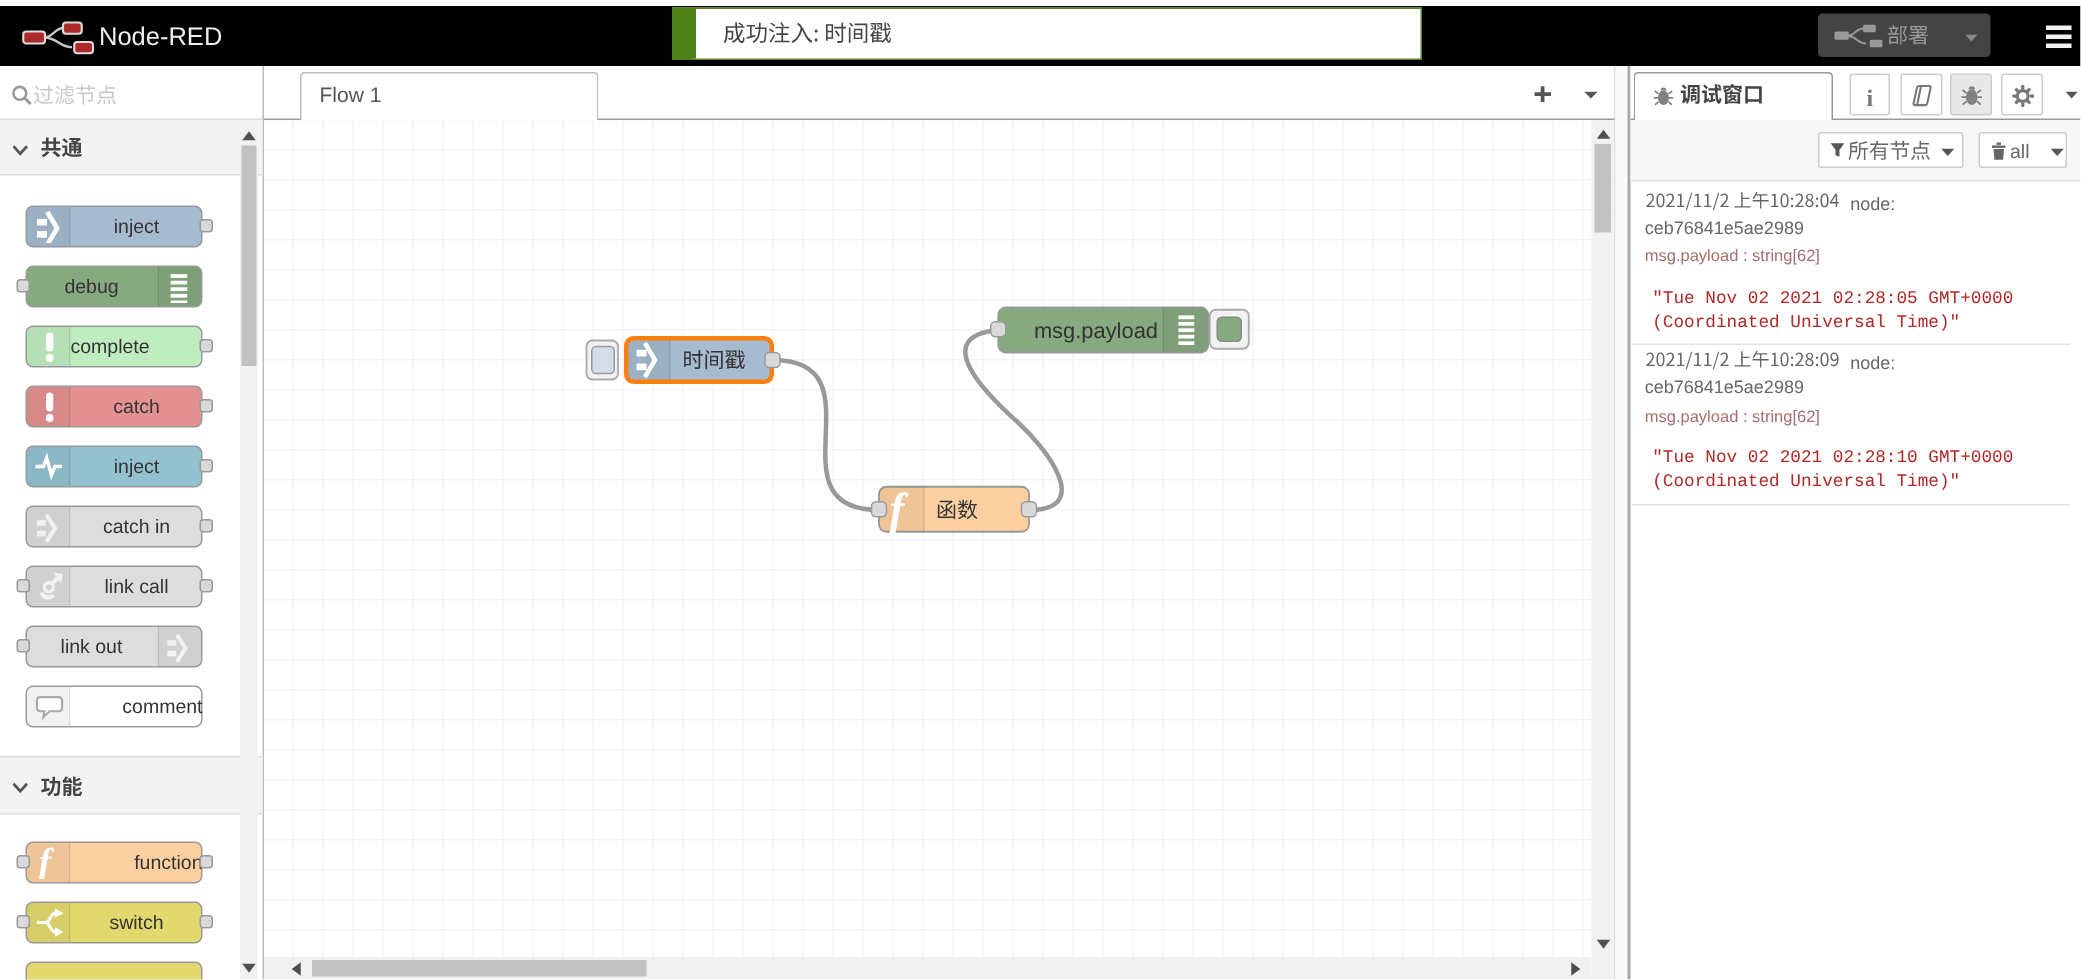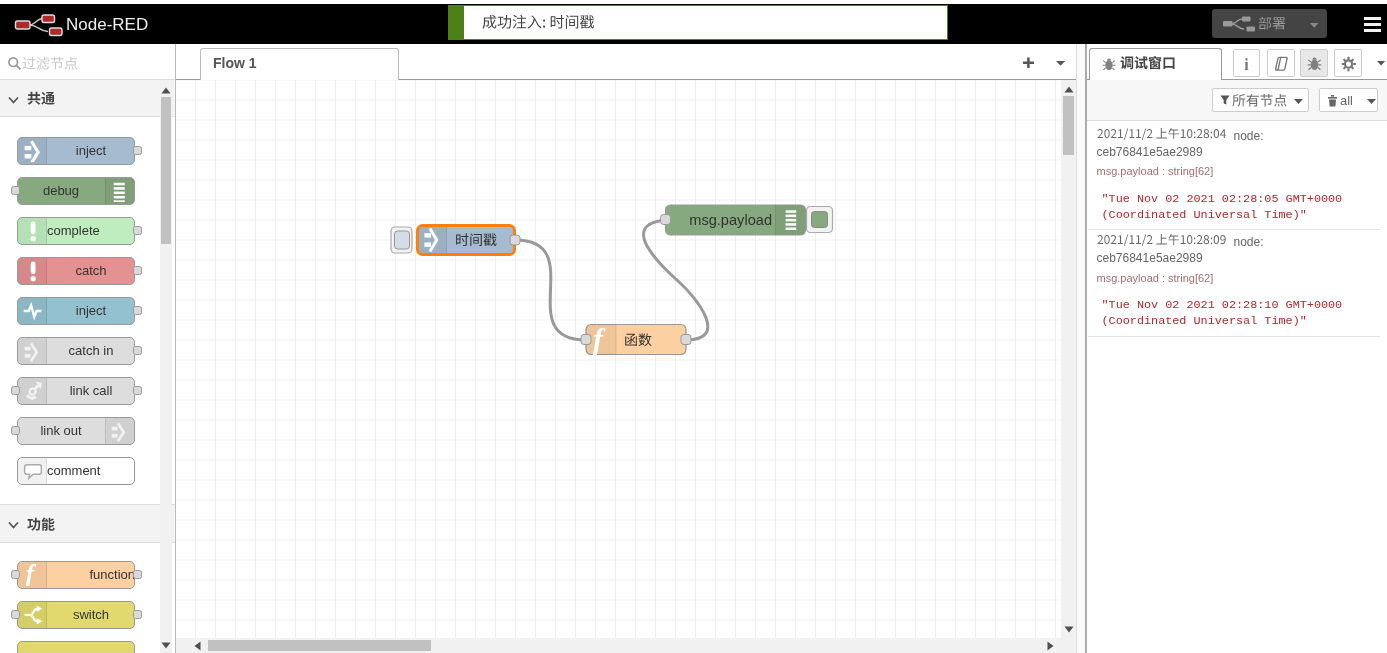--- a/index.html
+++ b/index.html
@@ -156,21 +156,21 @@
     </g>
   </svg>
 <div class="abs" style="left:17px;top:416.5px;width:88px;height:28px;line-height:28px;text-align:center;font-size:13px;color:#333">link out</div>
 <div class="abs" style="left:10.5px;top:426.0px;width:9px;height:9px;background:#d9d9d9;border:1px solid #999;border-radius:2.5px"></div>
 <div class="abs" style="left:17px;top:456.5px;width:118px;height:28px;background:#ffffff;
 border:1px solid #999;border-radius:5px;"></div>
 <div class="abs" style="left:18px;top:457.5px;width:29px;height:26px;background:rgba(0,0,0,0.055);border-right:1px solid rgba(0,0,0,0.10);border-radius:4px 0 0 4px"></div>
 <svg class="abs" style="left:21.5px;top:459.0px" width="22" height="23" viewBox="0 0 20 22">
     <path d="M4 5.5 h12 a2 2 0 0 1 2 2 v5 a2 2 0 0 1 -2 2 h-6 l-4 4 l0.8 -4 h-2.8 a2 2 0 0 1 -2 -2 v-5 a2 2 0 0 1 2 -2 Z" fill="#fff" stroke="#aaa" stroke-width="1.4"></path>
   </svg>
-<div class="abs" style="left:47px;top:456.5px;width:88px;height:28px;line-height:28px;text-align:left;font-size:13px;color:#333">comment</div>
+<div class="abs" style="left:47px;top:456.5px;width:88px;height:28px;line-height:28px;text-align:right;font-size:13px;color:#333">comment</div>
 <div class="abs" style="left:17px;top:560.5px;width:118px;height:28px;background:#fdd0a2;
 border:1px solid #999;border-radius:5px;"></div>
 <div class="abs" style="left:18px;top:561.5px;width:29px;height:26px;background:rgba(0,0,0,0.055);border-right:1px solid rgba(0,0,0,0.10);border-radius:4px 0 0 4px"></div>
 <svg class="abs" style="left:21.5px;top:563.0px" width="22" height="23" viewBox="0 0 20 22">
     <text x="3" y="18.5" font-family="Liberation Serif,serif" font-style="italic" font-weight="bold" font-size="24" fill="#fff">f</text>
   </svg>
 <div class="abs" style="left:47px;top:560.5px;width:88px;height:28px;line-height:28px;text-align:right;font-size:13px;color:#333">function</div>
 <div class="abs" style="left:132.5px;top:570.0px;width:9px;height:9px;background:#d9d9d9;border:1px solid #999;border-radius:2.5px"></div>
 <div class="abs" style="left:10.5px;top:570.0px;width:9px;height:9px;background:#d9d9d9;border:1px solid #999;border-radius:2.5px"></div>
 <div class="abs" style="left:17px;top:600.5px;width:118px;height:28px;background:#e2d96e;
@@ -198,21 +198,21 @@
 <svg class="abs" style="left:161px;top:87px" width="10" height="8">
     <path d="M5 0.5 L9.5 6.5 L0.5 6.5 Z" fill="#505050"></path>
   </svg>
 <div class="abs" style="left:160.5px;top:96.5px;width:10.5px;height:147px;background:#c1c1c1"></div>
 <svg class="abs" style="left:161px;top:641.5px" width="10" height="8">
     <path d="M0.5 0.5 L9.5 0.5 L5 6.5 Z" fill="#505050"></path>
   </svg>
 
 <div class="abs" style="left:176px;top:44px;width:901.5px;height:35.5px;background:#fff;border-bottom:1px solid #999;"></div>
 <div class="abs" style="left:200px;top:47.5px;width:199px;height:32px;background:#fff;border:1px solid #bbb;border-bottom:none;border-radius:3px 3px 0 0"></div>
-<div class="abs" style="left:213px;top:55px;font-size:14px;font-weight:bold;color:#555">Flow 1</div>
+<div class="abs" style="left:213px;top:55px;font-size:14px;font-weight:normal;color:#555">Flow 1</div>
 <svg class="abs" style="left:1022px;top:56.6px" width="13" height="12" viewBox="0 0 13 12">
     <path d="M6.4 0.5 V11 M1 5.7 H12" stroke="#555" stroke-width="2.5"></path>
   </svg>
 <svg class="abs" style="left:1055.8px;top:61.2px" width="10" height="6">
     <path d="M0 0 L9.2 0 L4.6 4.7 Z" fill="#555"></path>
   </svg>
 <div class="abs" style="left:176px;top:79.5px;width:901.5px;height:558px;
 background-image:linear-gradient(to right,#eee 1px,transparent 1px),linear-gradient(to bottom,#eee 1px,transparent 1px);
 background-size:20px 20px;background-position:19px 19.5px;"></div>
 

